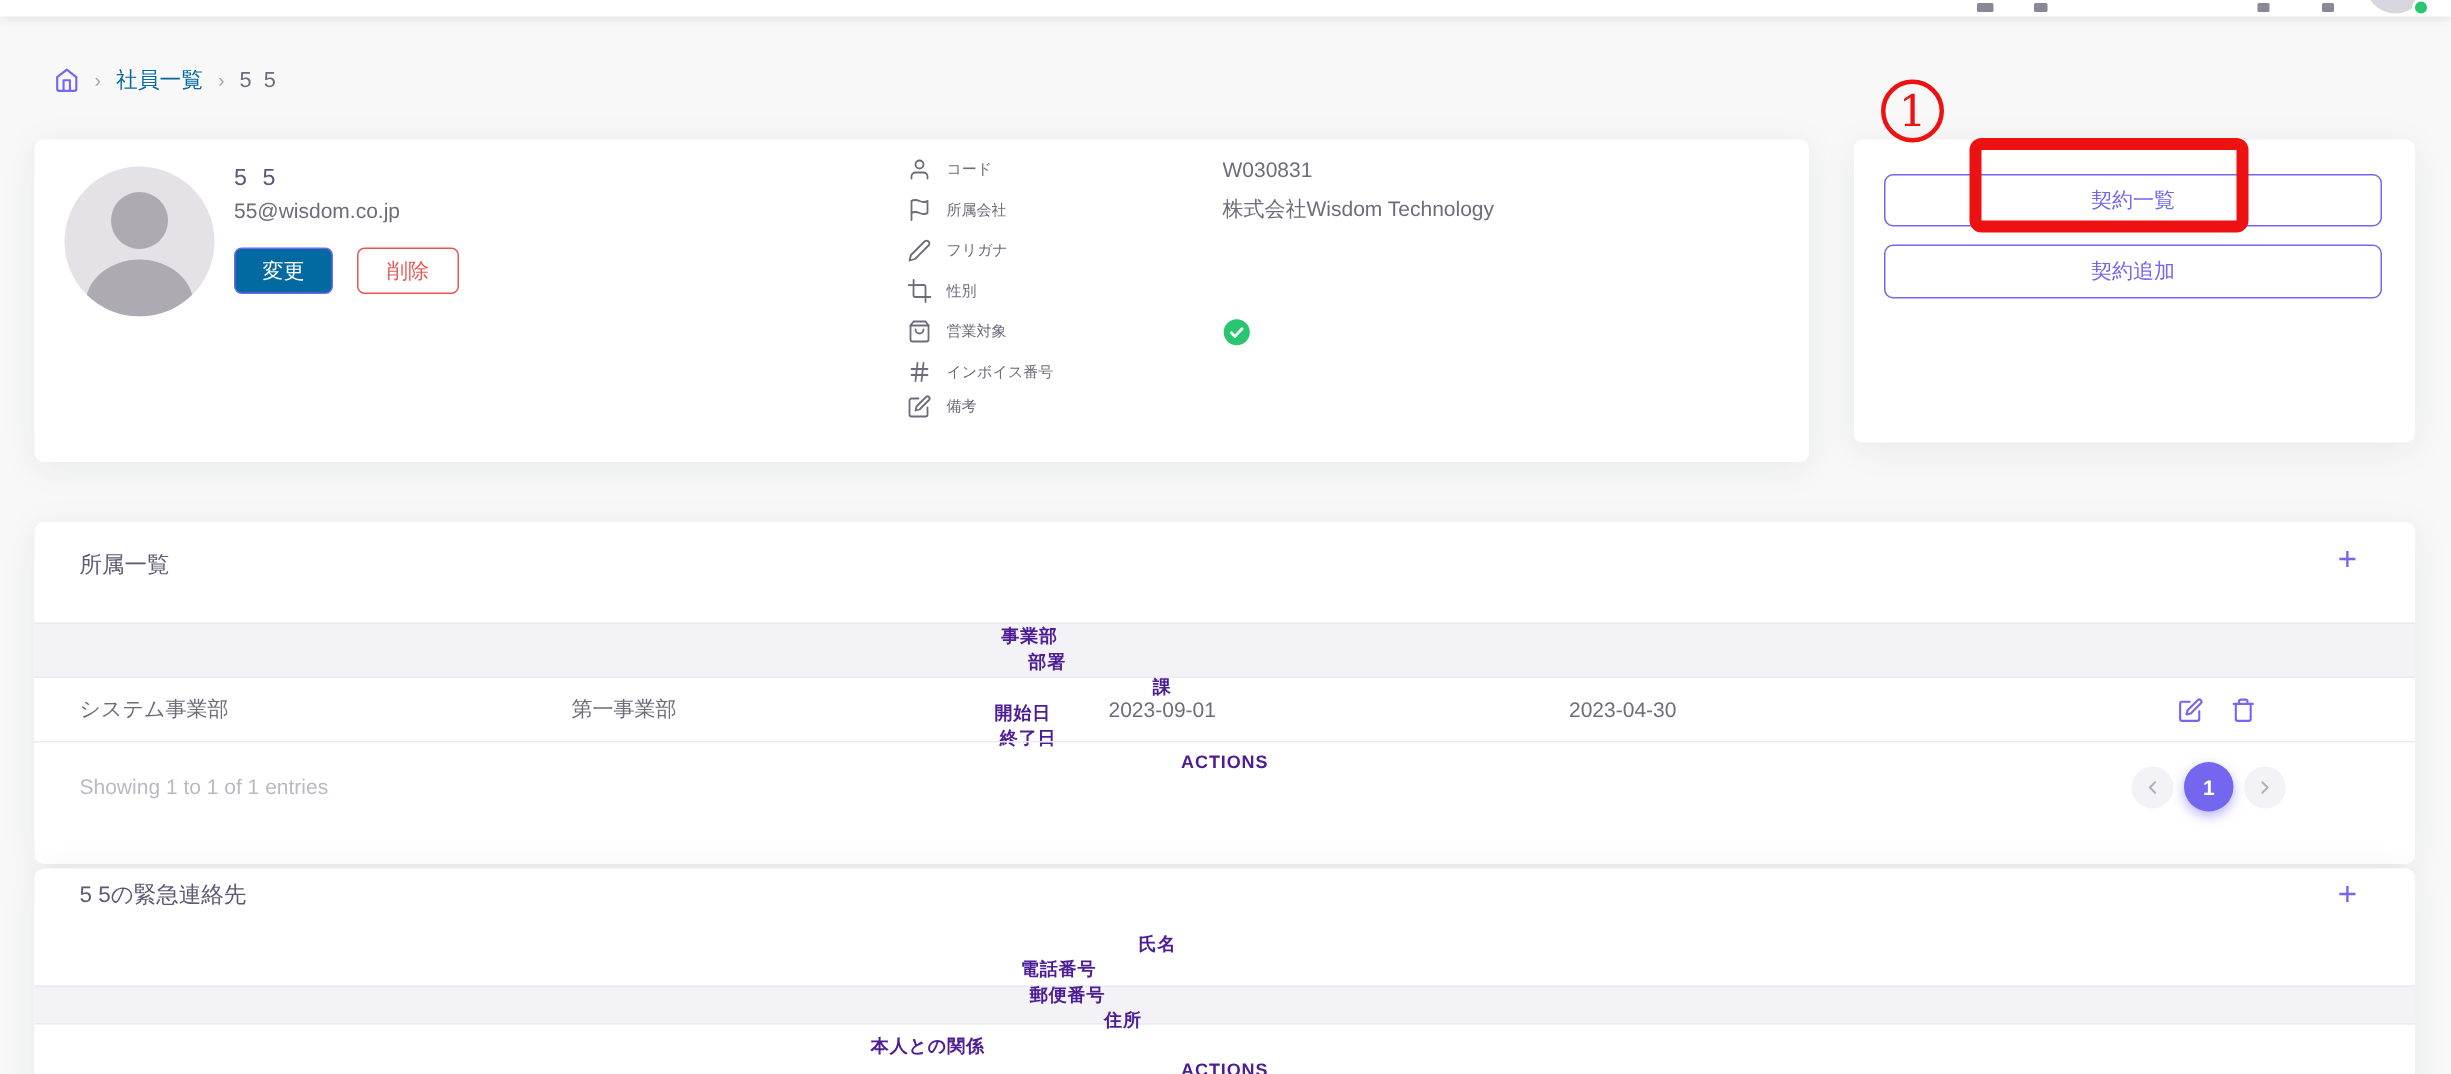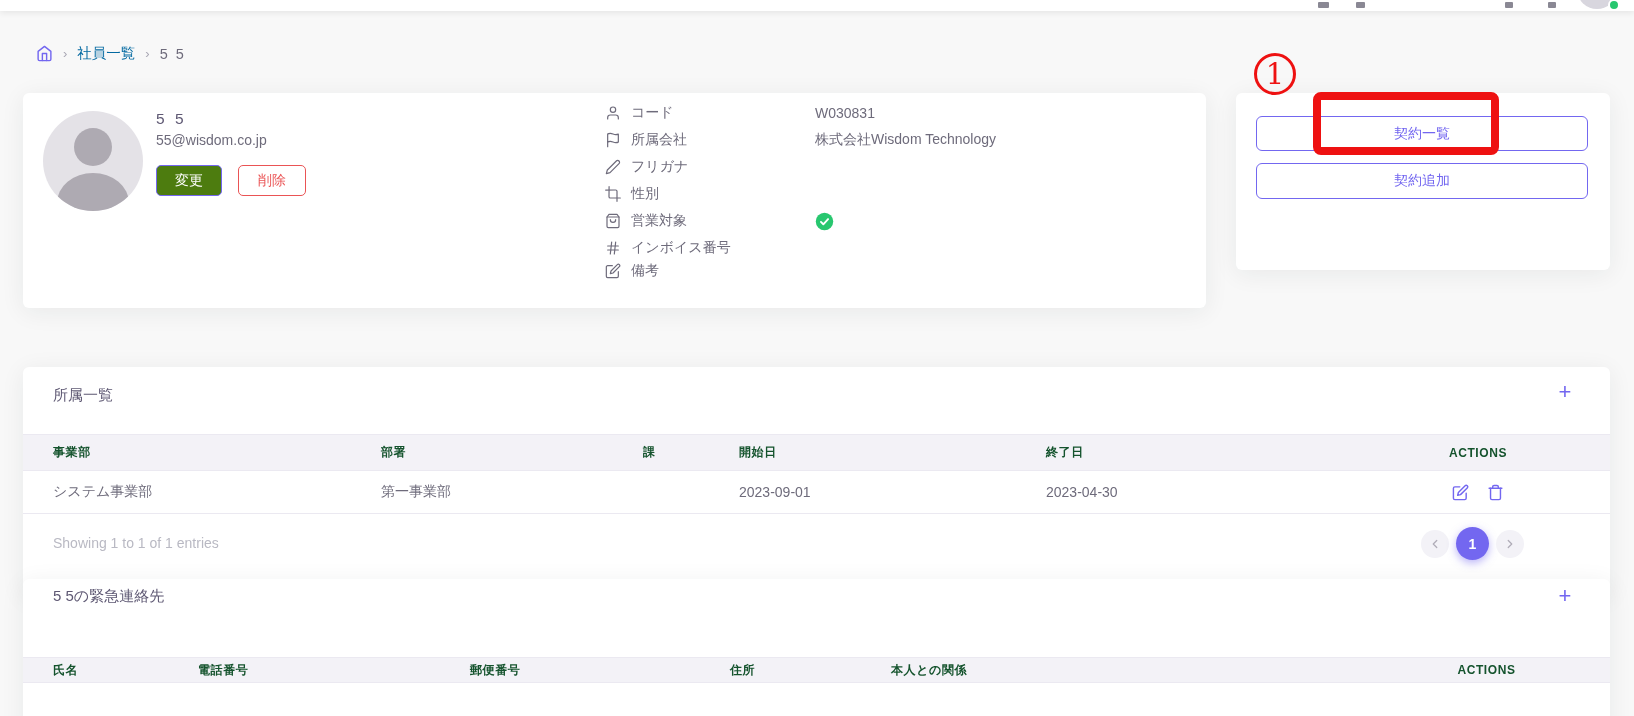--- a/index.html
+++ b/index.html
@@ -39,42 +39,42 @@
   .breadcrumb .sep { color:#a8a6b3; font-size:13px; }
   .crumb-link { color:#0369a1; text-decoration:none; cursor:pointer; }
   .crumb-current { color:#6e6b7b; letter-spacing:2px; }
   .icon { display:inline-flex; align-items:center; justify-content:center; }
   
   .card {
     position:absolute; background:#fff; border-radius:6px;
     box-shadow:0 4px 24px rgba(34,41,47,0.07);
   }
   .profile-card { left:23px; top:93px; width:1183px; height:215px; }
-  .side-card    { left:1236px; top:93px; width:374px; height:177px; }
-  .table-card-1 { left:23px; top:367px; width:1587px; height:228px; }
+  .side-card    { left:1236px; top:93px; width:374px; height:202px; }
+  .table-card-1 { left:23px; top:348px; width:1587px; height:228px; }
   .table-card-2 { left:23px; top:579px; width:1587px; height:160px; }
   
   .avatar { position:absolute; left:20px; top:18px; width:100px; height:100px; border-radius:50%;
             background:#e4e2e7; overflow:hidden; }
   .p-name  { position:absolute; left:133px; top:17px; font-size:15.5px; color:#5e5873; letter-spacing:3px; }
   .p-email { position:absolute; left:133px; top:39px; font-size:14px; color:#6e6b7b; }
   .p-btns  { position:absolute; left:133px; top:72px; display:flex; gap:16px; }
   .btn { font-size:14px; border-radius:5px; cursor:pointer; font-family:inherit; }
   .btn-primary {
-    background:#4d7c0f; color:#fff; border:1px solid #7367f0;
+    background:#0369a1; color:#fff; border:1px solid #7367f0;
     width:66px; height:31px;
   }
   .btn-outline-danger {
     background:#fff; color:#ea5455; border:1px solid #ea5455;
     width:68px; height:31px;
   }
   .fields { position:absolute; left:582px; top:0; width:590px; height:215px; }
   .field-row { position:absolute; left:0; height:20px; display:flex; align-items:center; width:100%; }
   .field-row .f-icon { width:16px; height:16px; color:#6e6b7b; flex:0 0 16px; }
-  .field-row .f-label { margin-left:10px; font-size:14px; color:#6e6b7b; width:184px; }
+  .field-row .f-label { margin-left:10px; font-size:10px; color:#6e6b7b; width:184px; }
   .field-row .f-value { font-size:14px; color:#6e6b7b; }
   .fr1 { top:10px; } .fr2 { top:37px; } .fr3 { top:64px; } .fr4 { top:91px; }
   .fr5 { top:118px; } .fr6 { top:145px; } .fr7 { top:168px; }
   .check-badge { width:19px; height:19px; }
   
   .side-btn {
     position:absolute; left:20px; width:332px; height:36px;
     background:#fff; border-radius:6px; font-size:14px; cursor:pointer; font-family:inherit;
   }
   .side-btn.purple { border:1px solid #7367f0; color:#7367f0; }
@@ -96,21 +96,21 @@
   .sec-title { position:absolute; left:30px; top:19px; font-size:15px; color:#5e5873; }
   .sec-title-2 { top:8px; }
   .add-btn {
     position:absolute; right:34px; top:14px; width:22px; height:22px;
     color:#7367f0; font-size:22px; line-height:20px; text-align:center;
     background:none; border:none; cursor:pointer; font-family:inherit;
   }
   .t-header, .t-row { position:absolute; left:0; width:100%; display:flex; align-items:center; }
   .t-header {
     background:#f3f2f7; border-top:1px solid #ebe9f1; border-bottom:1px solid #ebe9f1;
-    font-size:12px; font-weight:bold; color:#14532d; letter-spacing:0.6px;
+    font-size:12px; font-weight:bold; color:#4c1d95; letter-spacing:0.6px;flex-direction:column;
   }
   .th1 { top:67px; height:37px; }
   .t-row { top:104px; height:43px; font-size:14px; color:#6e6b7b; border-bottom:1px solid #ebe9f1; }
   .th2 { top:78px; height:26px;justify-content:center; }
   
   .c1-1 { width:358px; padding-left:30px; }
   .c1-2 { width:262px; }
   .c1-3 { width:96px; }
   .c1-4 { width:307px; }
   .c1-5 { width:300px; }

